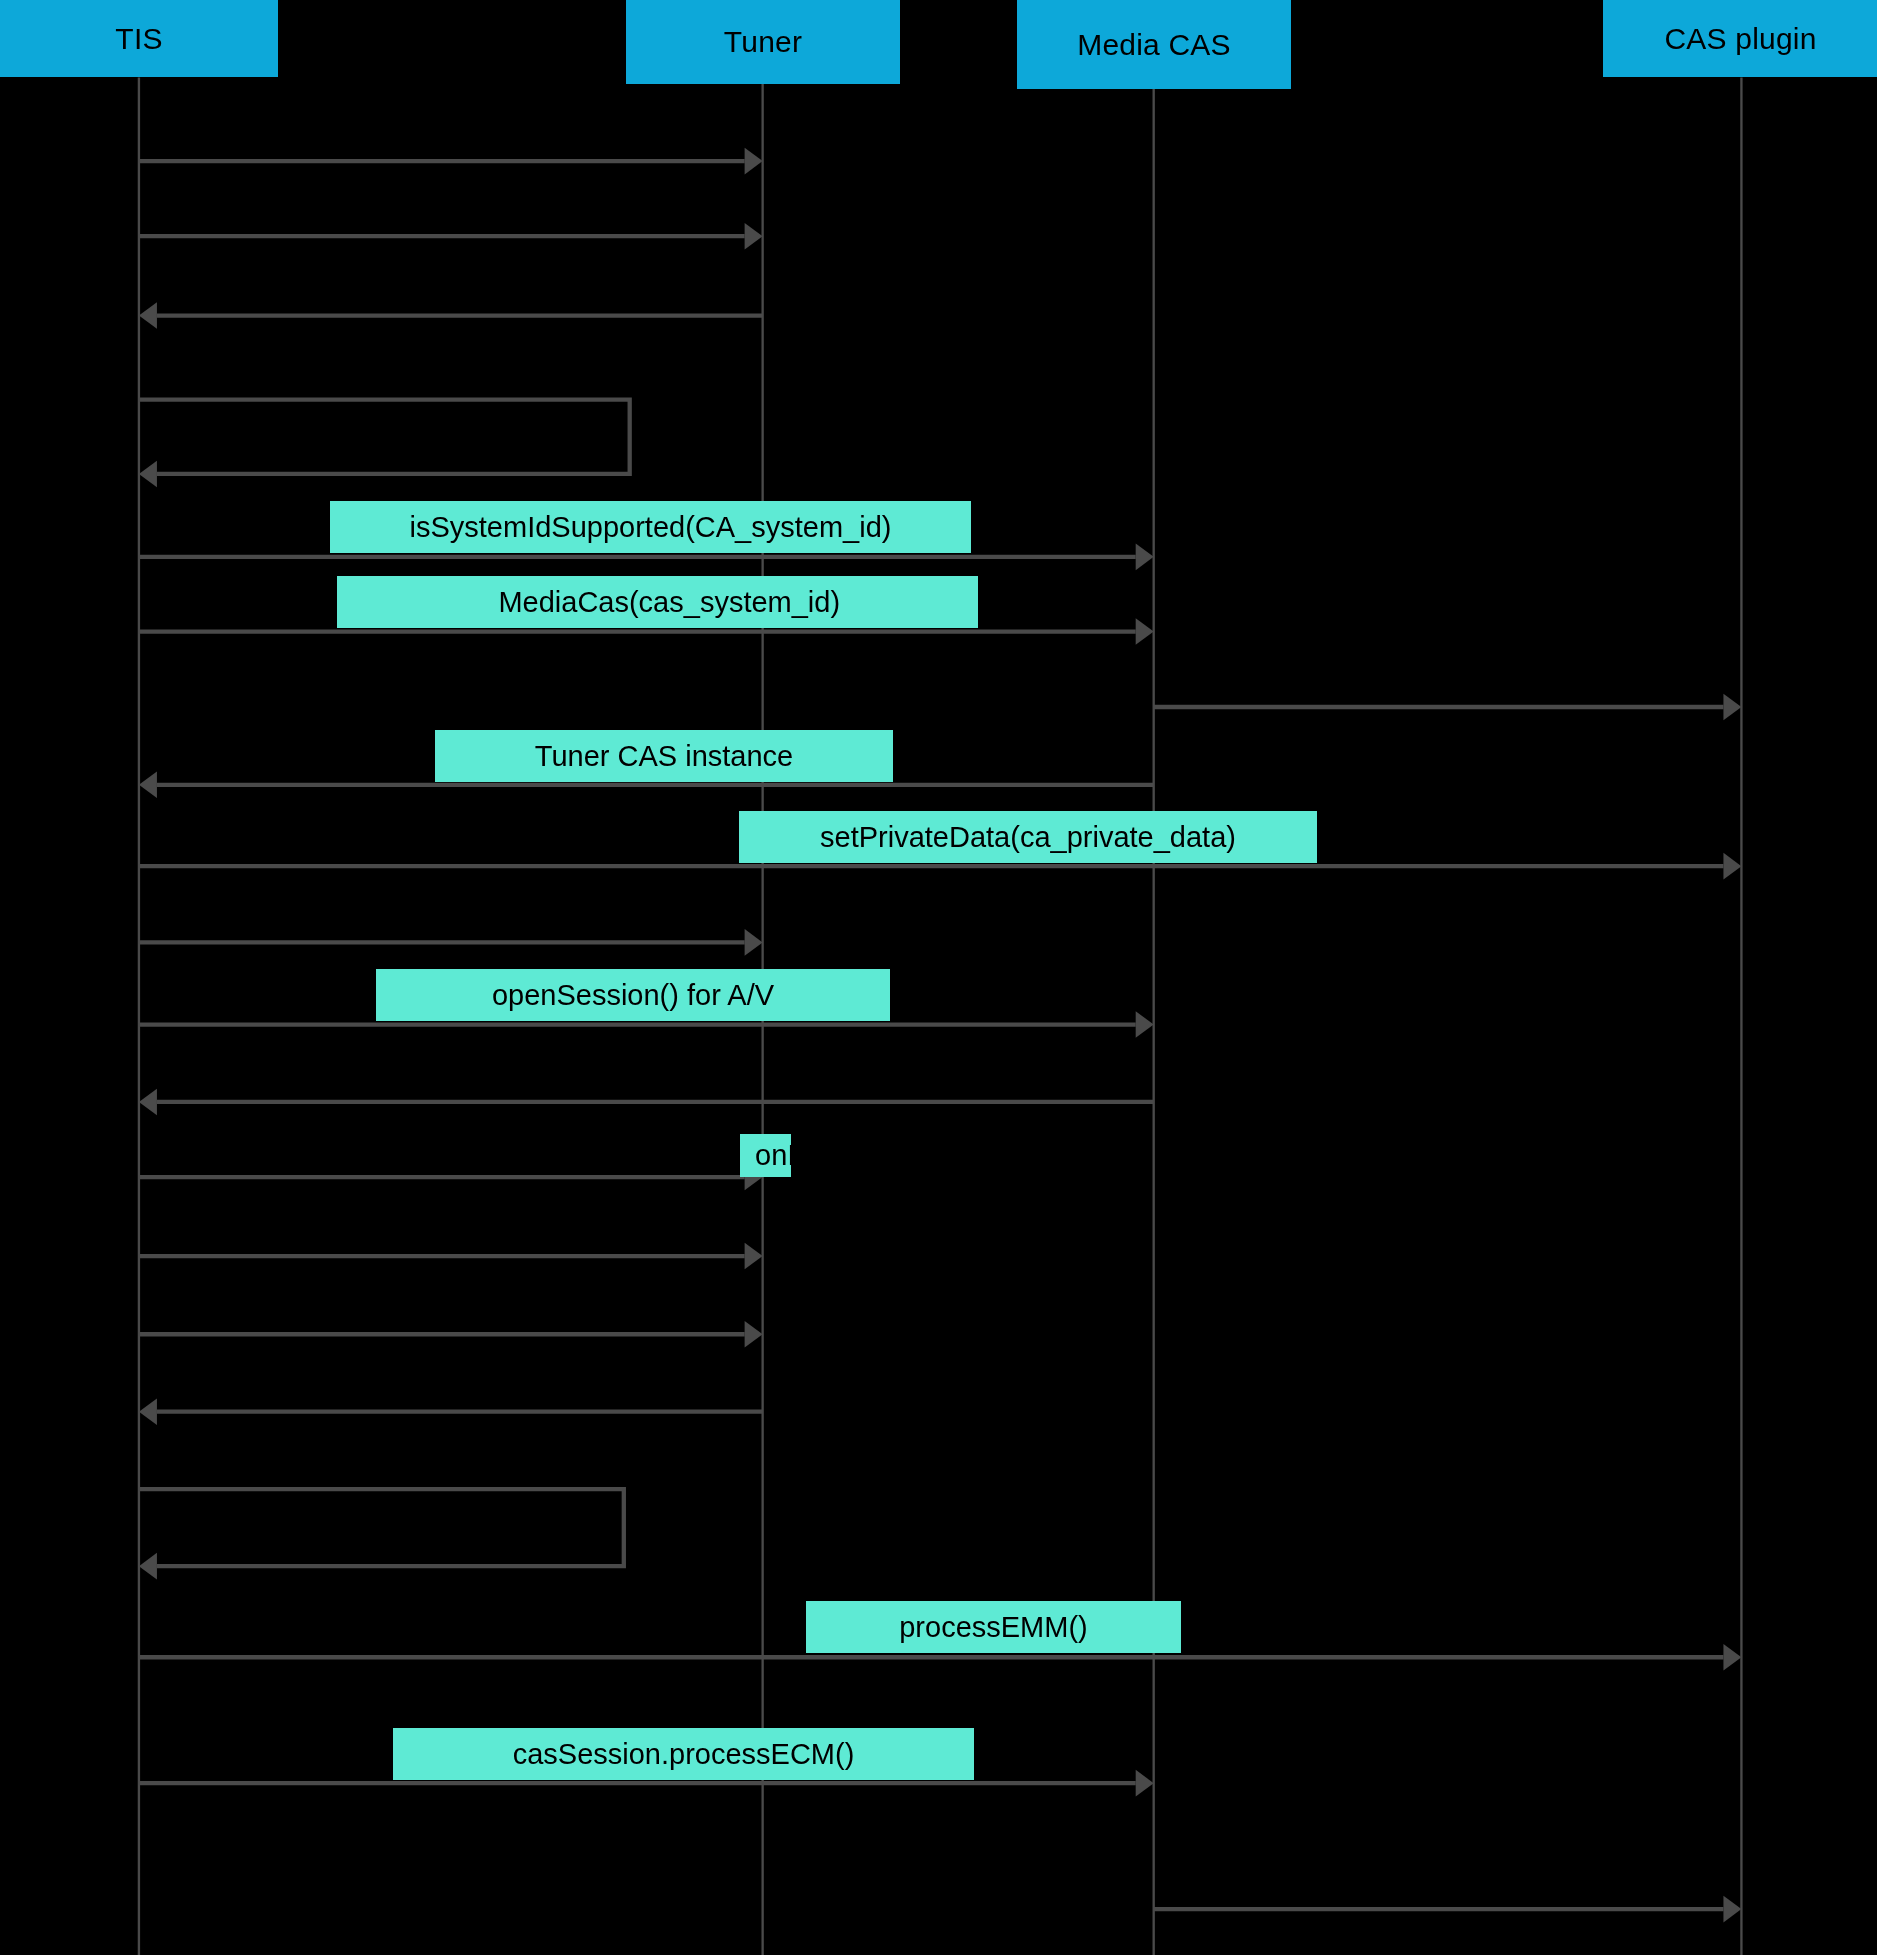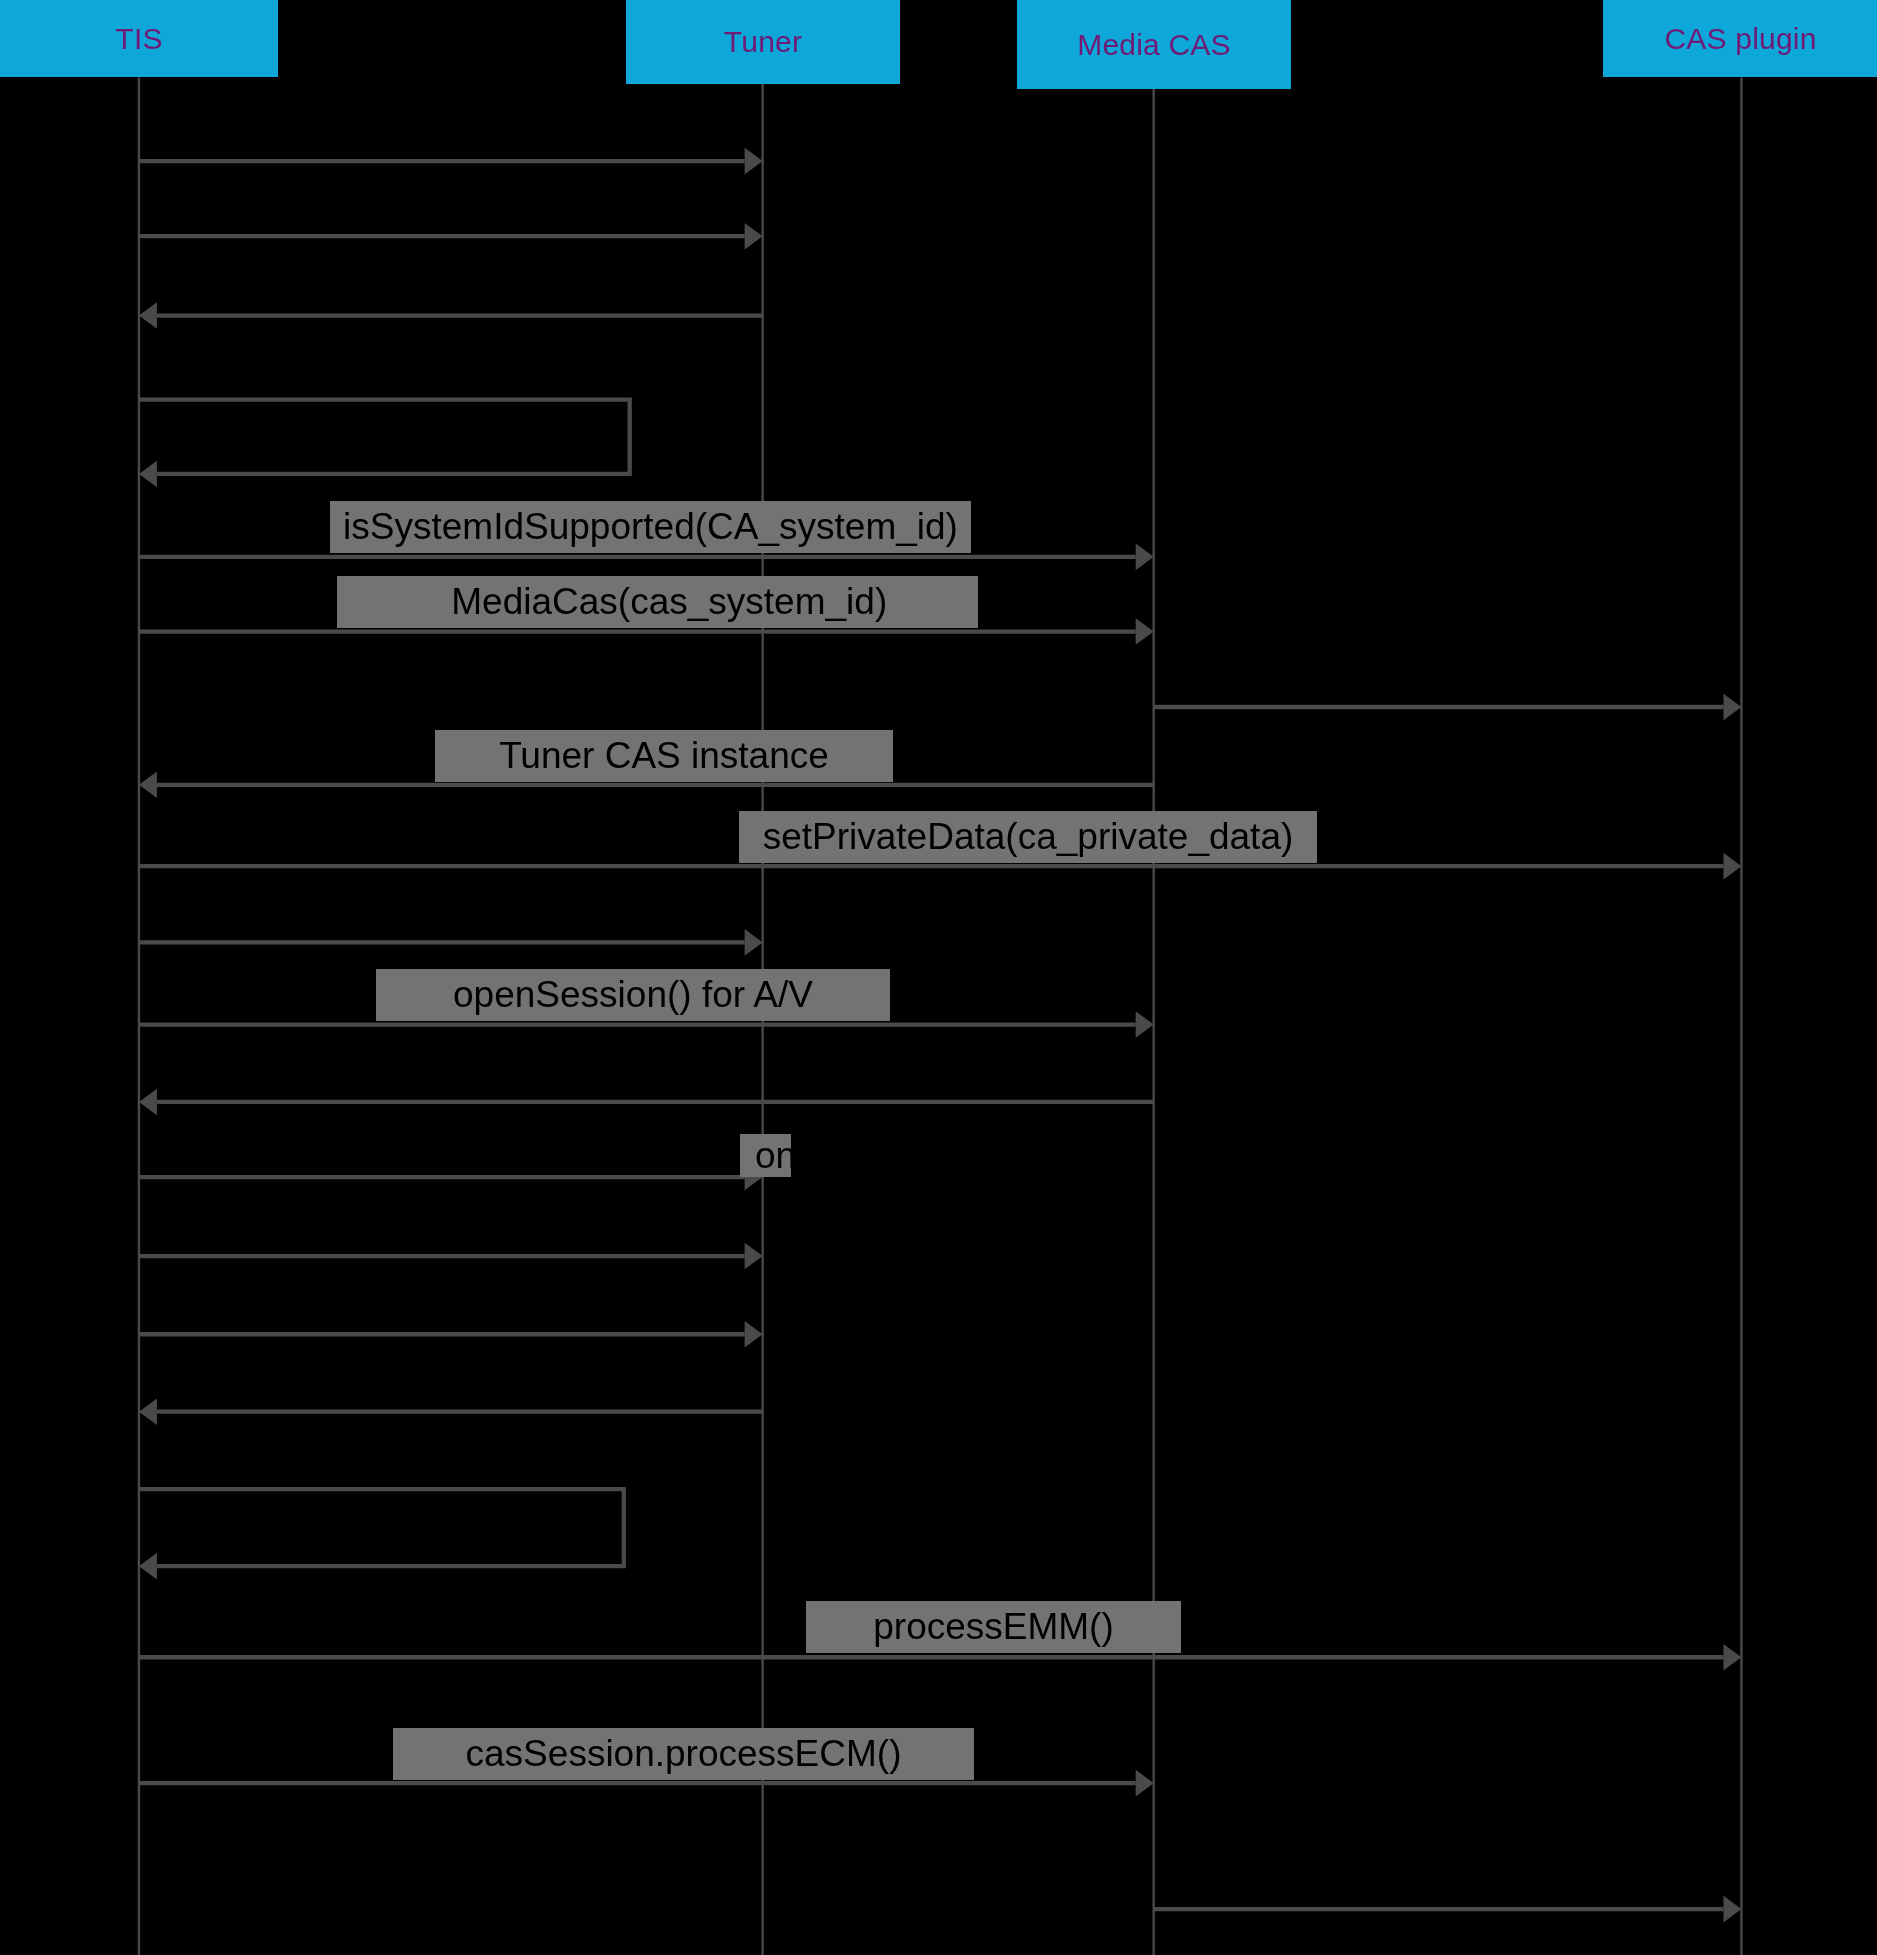--- a/index.html
+++ b/index.html
@@ -21,34 +21,34 @@
     position: absolute;
     left: 0;
     top: 0;
     width: 1878px;
     height: 2035px;
     display: block;
   }
   .lifeline-head, .lifeline-foot {
     position: absolute;
     background: #0da8d9;
-    color: #701a75;
+    color: #000000;
     display: flex;
     align-items: center;
     justify-content: center;
     font-size: 30px;
     font-family: "Liberation Sans", sans-serif;
     letter-spacing: 0.2px;
     box-sizing: border-box;
   }
   .msg-label {
     position: absolute;
-    background: #737373;
+    background: #5eead4;
     color: #000000;
-    font-size: 37px;
+    font-size: 29px;
     font-family: "Liberation Sans", sans-serif;
     display: flex;
     align-items: center;
     justify-content: center;
     white-space: nowrap;
     box-sizing: border-box;
     overflow: hidden;
     padding: 0 5.5px;
   }
   .msg-label.clipped {

